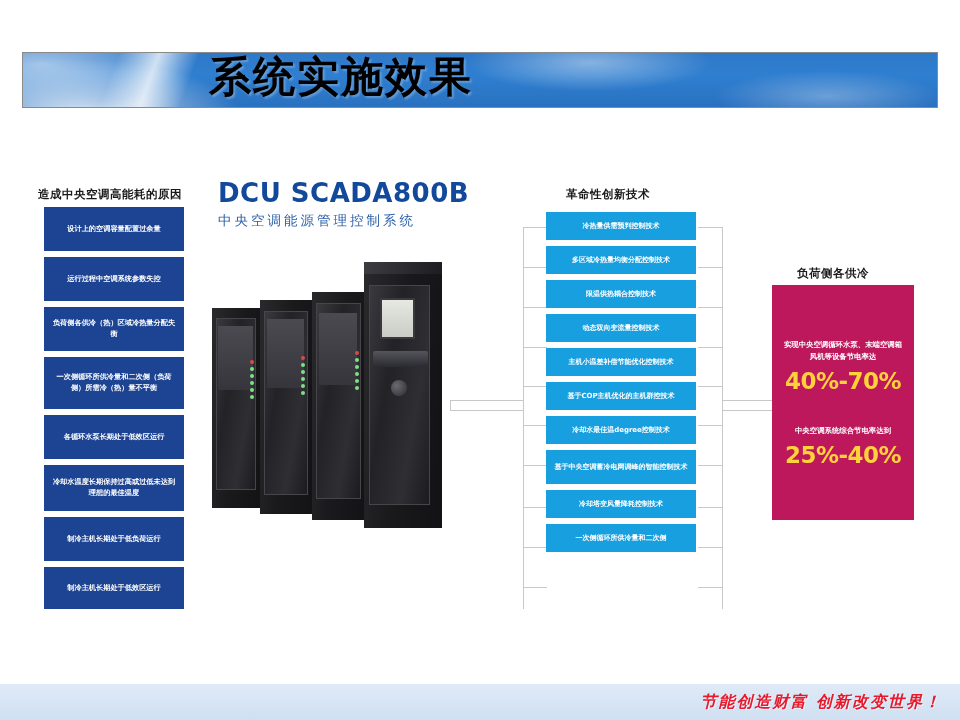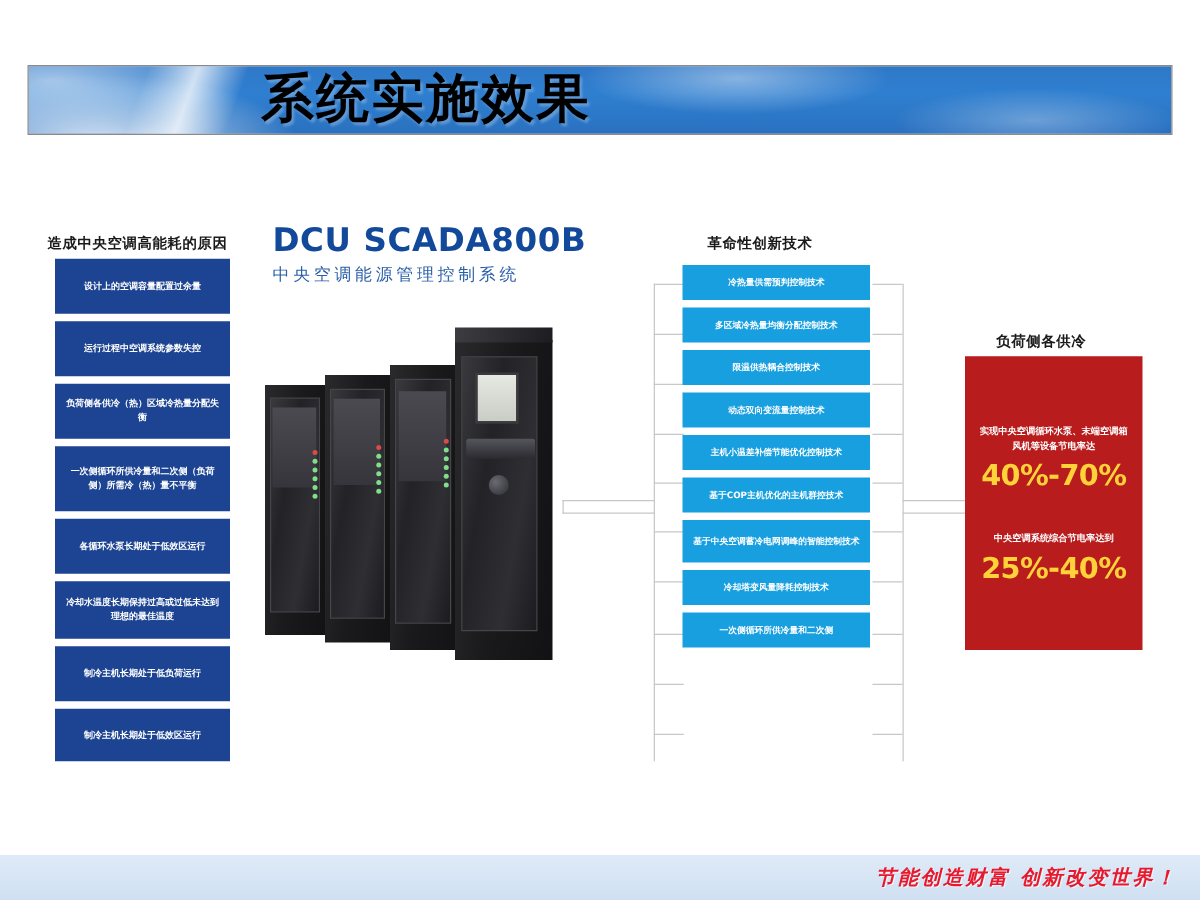--- a/index.html
+++ b/index.html
@@ -25,21 +25,21 @@
     box-sizing:border-box;
     overflow:hidden;
   }
   .banner:after{
     content:"";position:absolute;left:-30px;top:-10px;width:300px;height:110px;
     background:linear-gradient(118deg,rgba(255,255,255,0) 38%,rgba(255,255,255,.75) 50%,rgba(255,255,255,0) 62%);
     transform:rotate(-8deg);
   }
   .banner-title{
     position:absolute;left:186px;top:-2px;
-    font-family:Liberation Serif, serif;
+    font-family:Liberation Mono, monospace;
     font-weight:700;font-size:42px;line-height:58px;color:#000;
     letter-spacing:2px;
     text-shadow:2px 2px 2px rgba(255,255,255,.25);
     z-index:3;white-space:nowrap;
   }
 
   
   .col-head{
     position:absolute;
     font-size:11.5px;font-weight:700;color:#1a1a1a;
@@ -106,21 +106,21 @@
   .tech-box.tall{height:34px;}
 
   
   .conn{position:absolute;background:#c8c8c8;}
   .conn.v{width:1px;}
   .conn.h{height:1px;}
 
   
   #result{
     position:absolute;left:772px;top:285px;width:142px;height:235px;
-    background:#b91c1c;color:#fff;box-sizing:border-box;
+    background:#be185d;color:#fff;box-sizing:border-box;
     padding:0;
   }
   .res-block{position:absolute;left:10px;width:122px;text-align:center;}
   #res-a{top:54px;}
   #res-b{top:140px;}
   .res-text{font-size:7.4px;font-weight:700;line-height:1.65;color:#fff;}
   .res-num{font-size:23px;font-weight:700;color:#ffd23a;letter-spacing:-.5px;line-height:30px;margin-top:3px;}
 
   
   #footer{
@@ -230,20 +230,21 @@
 
   <div class="col-head" id="head-tech">革命性创新技术</div>
 
   <div id="techs">
     <div class="tech-box">冷热量供需预判控制技术</div>
     <div class="tech-box">多区域冷热量均衡分配控制技术</div>
     <div class="tech-box">限温供热耦合控制技术</div>
     <div class="tech-box">动态双向变流量控制技术</div>
     <div class="tech-box">主机小温差补偿节能优化控制技术</div>
     <div class="tech-box">基于COP主机优化的主机群控技术</div>
+    <div class="tech-box">冷却水最佳温degree控制技术</div>
     <div class="tech-box tall">基于中央空调蓄冷电网调峰的智能控制技术</div>
     <div class="tech-box">冷却塔变风量降耗控制技术</div>
     <div class="tech-box">一次侧循环所供冷量和二次侧</div>
   </div>
 
   <div class="conn v" style="left:722px;top:227px;height:382px;"></div>
   <div class="conn h" style="left:698px;top:227px;width:24px;"></div>
   <div class="conn h" style="left:698px;top:267px;width:24px;"></div>
   <div class="conn h" style="left:698px;top:307px;width:24px;"></div>
   <div class="conn h" style="left:698px;top:347px;width:24px;"></div>

